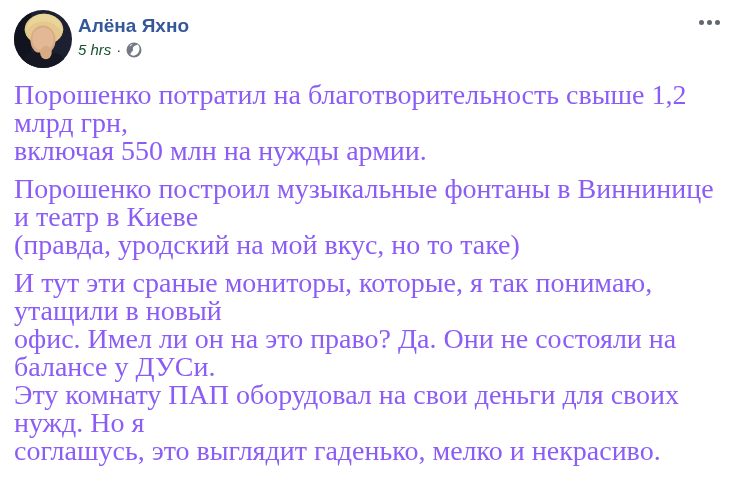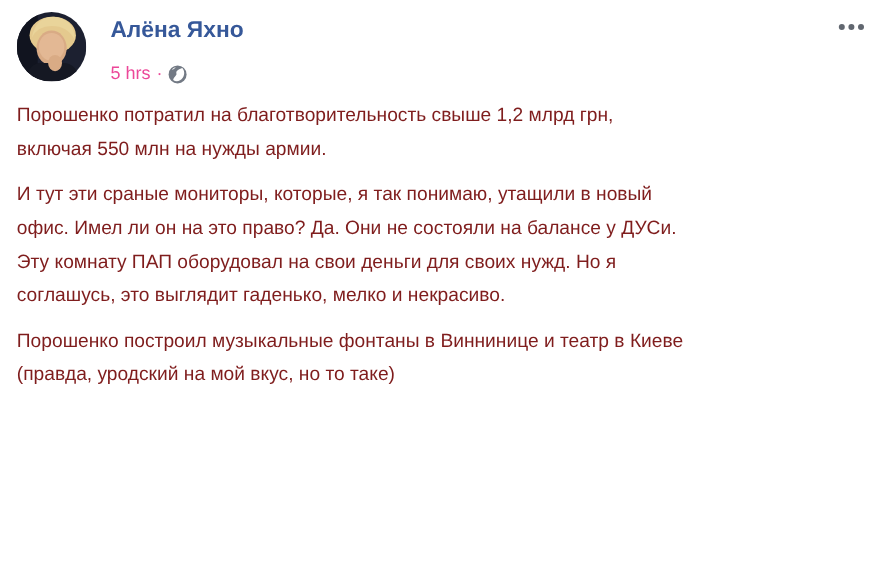--- a/index.html
+++ b/index.html
@@ -12,21 +12,21 @@
     width: 740px;
     height: 485px;
     background: #ffffff;
     box-sizing: border-box;
     padding: 10px 14px 0 14px;
     overflow: hidden;
   }
   .header {
     display: flex;
     align-items: flex-start;
-    gap: 20px;
+    gap: 6px;
   }
   .avatar {
     width: 58px;
     height: 58px;
     border-radius: 50%;
     overflow: hidden;
     flex-shrink: 0;
     cursor: pointer;
   }
   .avatar svg { display: block; width: 100%; height: 100%; }
@@ -36,23 +36,24 @@
     font-weight: bold;
     color: #365899;
     line-height: 22px;
     text-decoration: none;
     cursor: pointer;
   }
   .meta {
     display: flex;
     align-items: center;
     gap: 5px;
-    margin-top: 16px;
+    margin-top: 4px;
     font-size: 15px;
-    color: #ec4899;
+    color: #14532d;
+    font-style: italic;
   }
   .meta .time { cursor: pointer; }
   .globe { width: 16px; height: 16px; display: inline-block; }
   .more-btn {
     position: absolute;
     top: 16px;
     right: 16px;
     display: flex;
     gap: 3px;
     padding: 4px;
@@ -60,23 +61,24 @@
   }
   .more-btn i {
     width: 5px;
     height: 5px;
     border-radius: 50%;
     background: #616770;
     display: block;
   }
   .body-text {
     margin-top: 13px;
-    font-size: 16px;
+    font-size: 28px;
     line-height: 28px;
-    color: #7f1d1d;
+    color: #8b5cf6;
+    font-family: Liberation Serif, serif;
   }
   .body-text p {
     margin: 0 0 10px 0;
     white-space: pre-line;
   }
 </style>
 </head>
 <body>
 
 <div class="post">
@@ -115,21 +117,21 @@
 
   <div class="more-btn">
     <i></i>
     <i></i>
     <i></i>
   </div>
 
   <div class="body-text">
     <p>Порошенко потратил на благотворительность свыше 1,2 млрд грн,
 включая 550 млн на нужды армии.</p>
+    <p>Порошенко построил музыкальные фонтаны в Виннинице и театр в Киеве
+(правда, уродский на мой вкус, но то таке)</p>
     <p>И тут эти сраные мониторы, которые, я так понимаю, утащили в новый
 офис. Имел ли он на это право? Да. Они не состояли на балансе у ДУСи.
 Эту комнату ПАП оборудовал на свои деньги для своих нужд. Но я
 соглашусь, это выглядит гаденько, мелко и некрасиво.</p>
-    <p>Порошенко построил музыкальные фонтаны в Виннинице и театр в Киеве
-(правда, уродский на мой вкус, но то таке)</p>
   </div>
 
 </div>
 
 </body></html>

